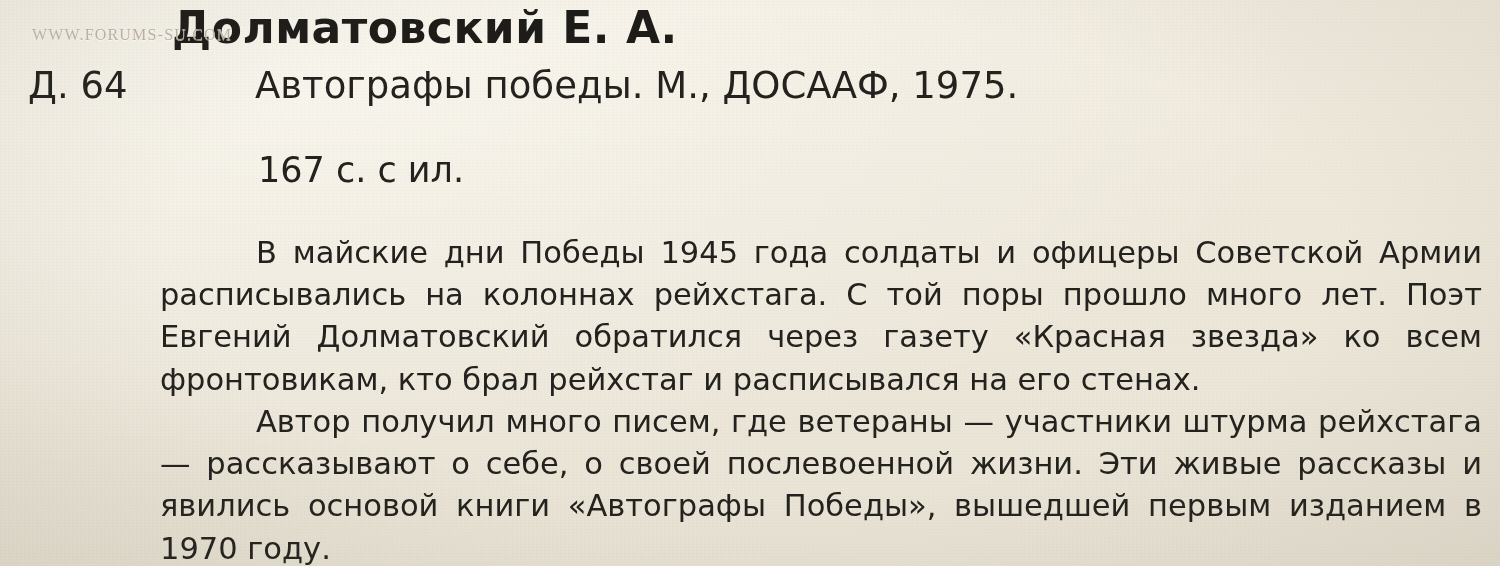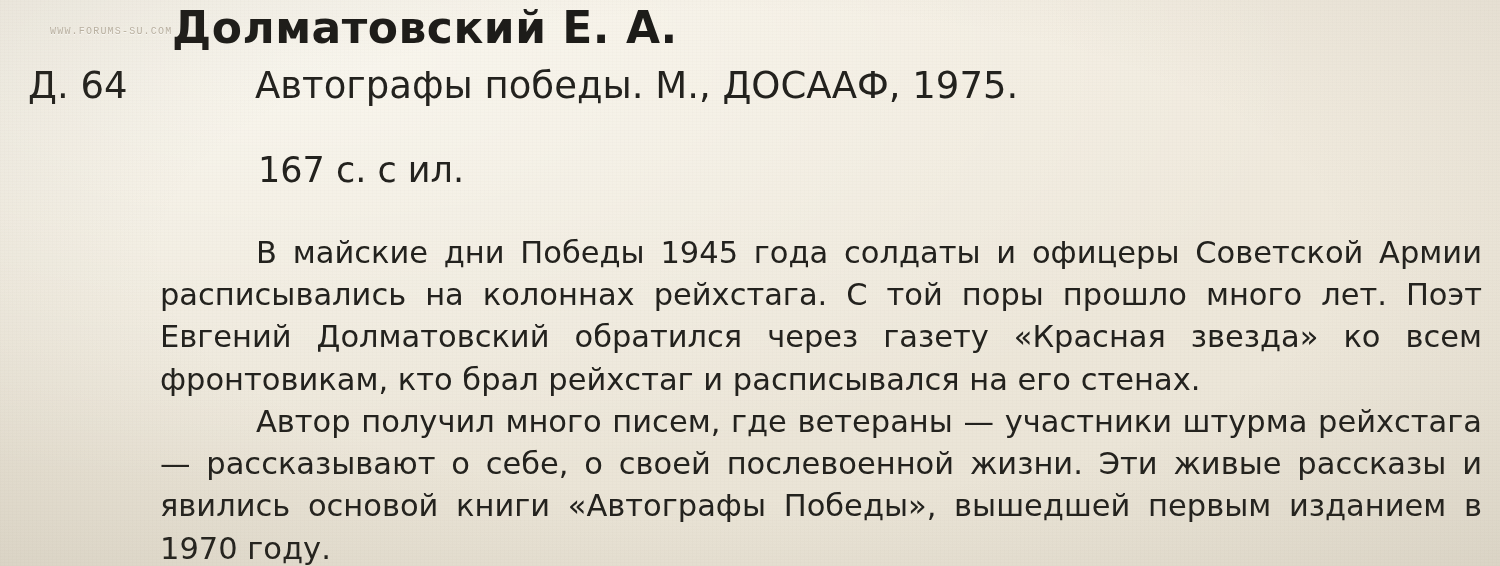--- a/index.html
+++ b/index.html
@@ -36,24 +36,24 @@
   }
   .vignette {
     position: absolute;
     inset: 0;
     pointer-events: none;
     background: radial-gradient(ellipse at 50% 45%, rgba(0,0,0,0) 55%, rgba(90,80,60,0.10) 100%);
   }
 
   .watermark {
     position: absolute;
-    left: 50px;
+    left: 32px;
     top: 26px;
-    font-family: Liberation Mono, monospace;
-    font-size: 10px;
+    font-family: Liberation Serif, serif;
+    font-size: 16px;
     letter-spacing: 1.2px;
     color: #b9b0a0;
     text-shadow: 0 1px 0 rgba(255,255,255,0.6);
     white-space: nowrap;
     z-index: 5;
   }
 
   .author {
     position: absolute;
     left: 172px;

